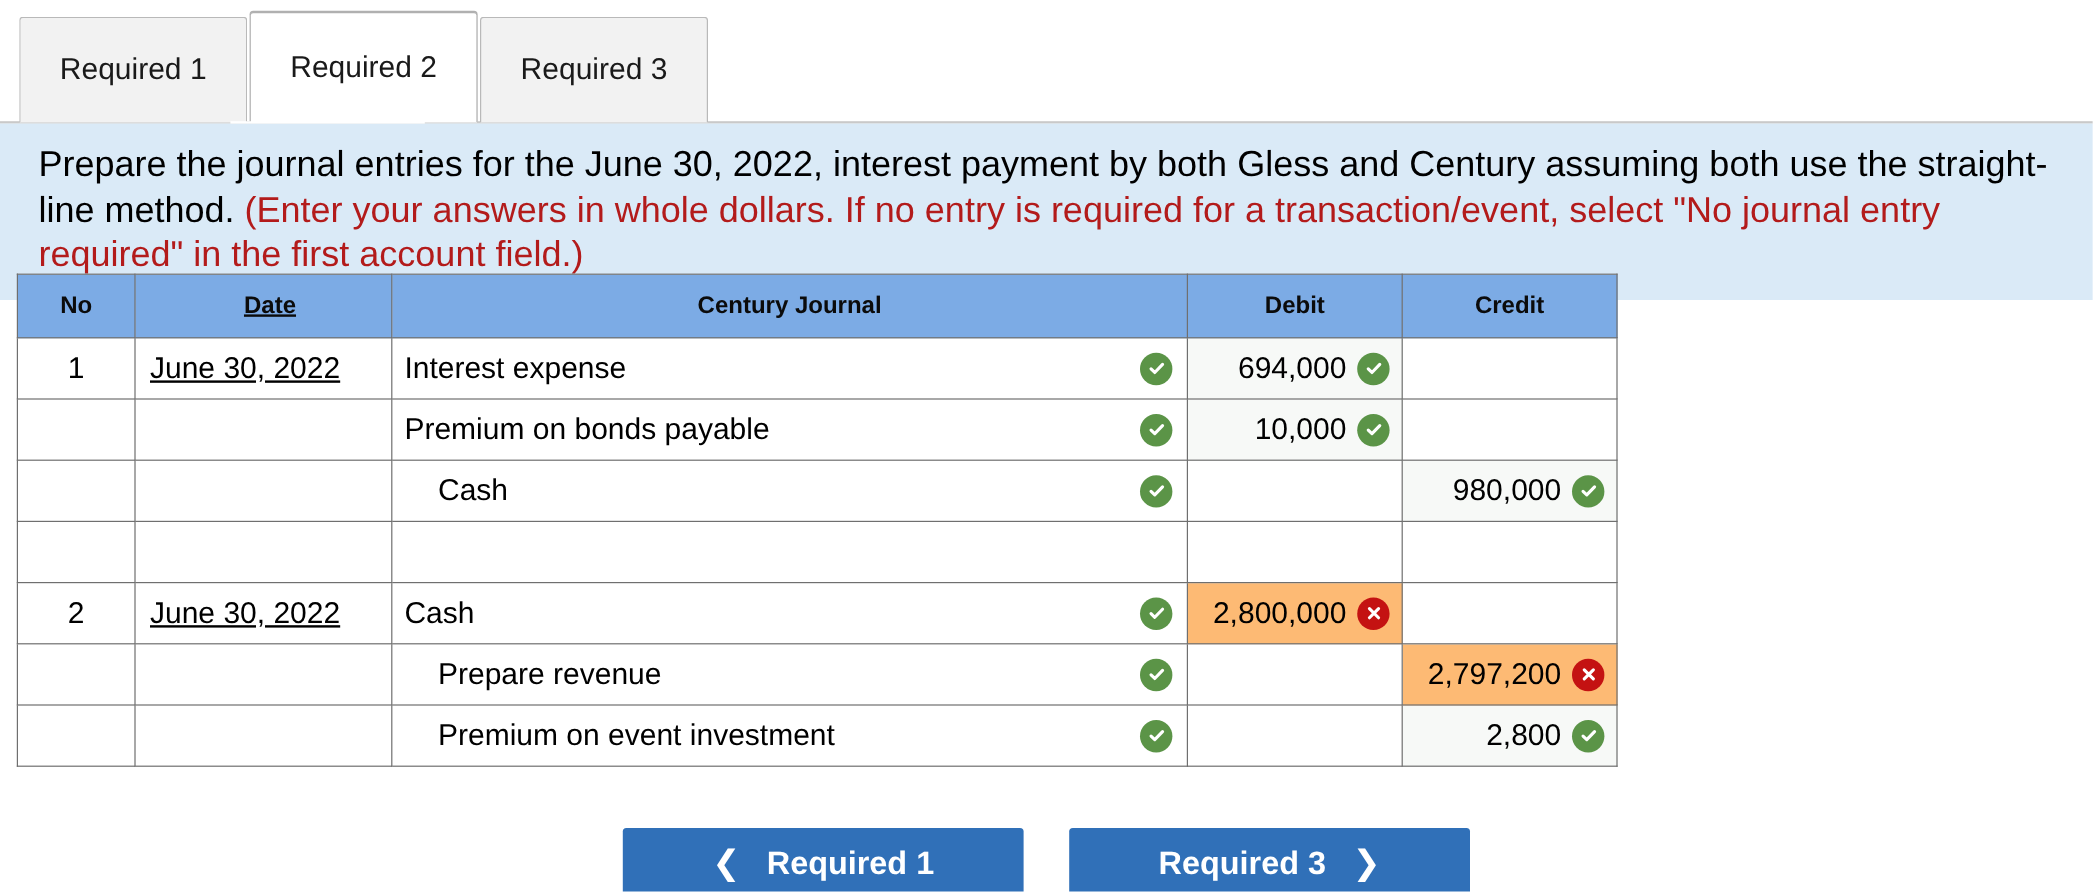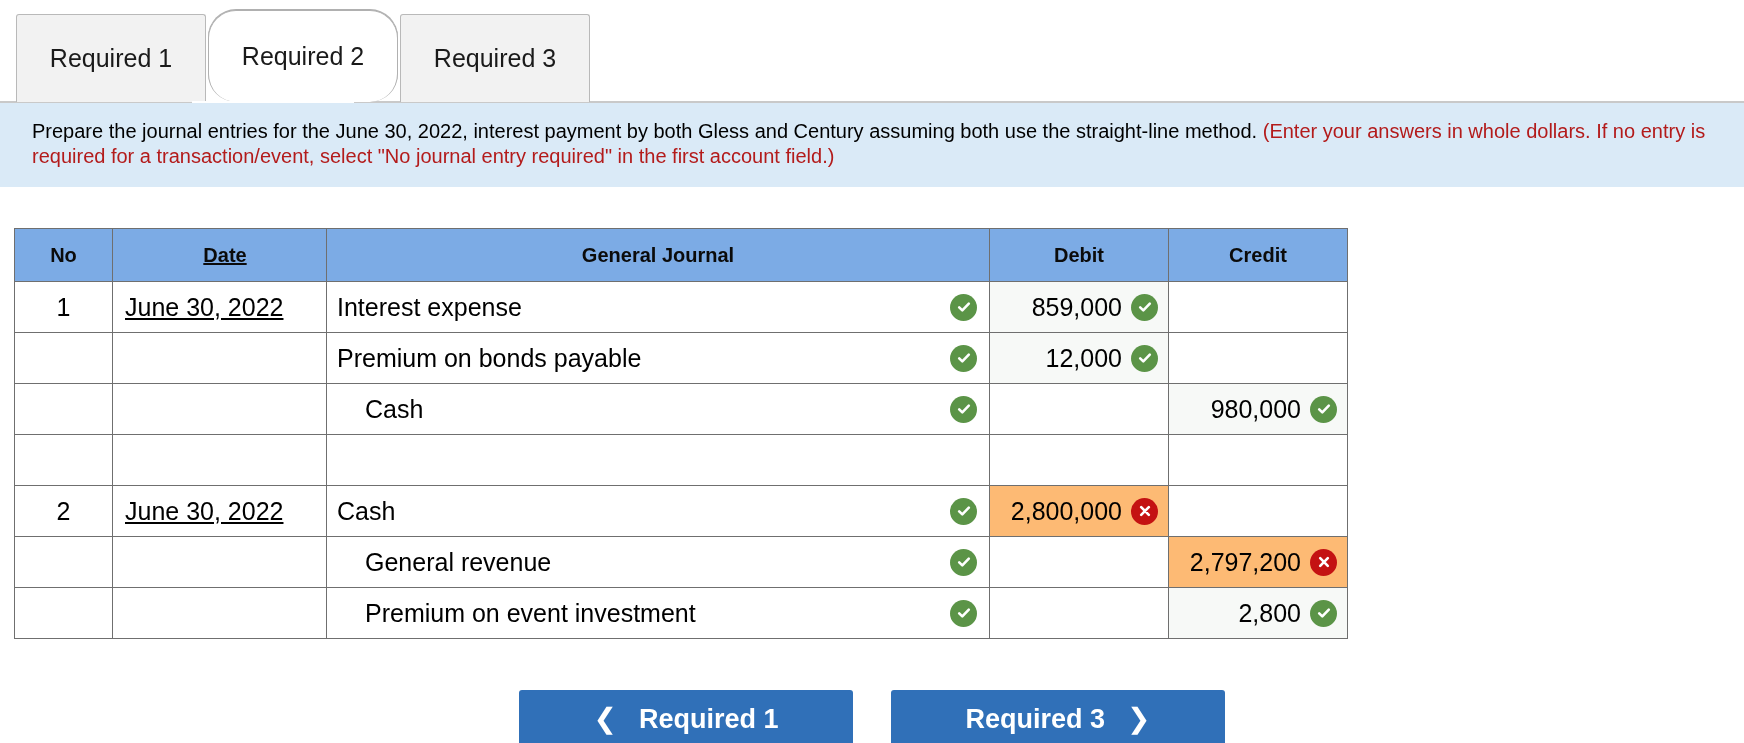--- a/index.html
+++ b/index.html
@@ -48,21 +48,20 @@
     cursor: pointer;
     white-space: nowrap;
   }
   .tab.active {
     background: #ffffff;
     border-color: #b0b0b0;
     position: relative;
     z-index: 3;
     height: 92px;
     box-shadow: 0 -1px 0 #b0b0b0;
-    border-radius: 28px;
   }
   .tab-underline {
     position: absolute;
     left: 0;
     top: 101px;
     width: 1744px;
     height: 2px;
     background: #c9c9c9;
   }
   .tab-underline-gap {
@@ -77,21 +76,21 @@
 
   
   .banner {
     position: absolute;
     left: 0px;
     top: 103px;
     width: 1744px;
     box-sizing: border-box;
     background: #daeaf7;
     padding: 16px 24px 18px 32px;
-    font-size: 20px;
+    font-size: 30px;
     line-height: 1.25;
   }
   .banner .black { color: #000000; }
   .banner .red { color: #b31b1b; }
 
   
   .jtable-wrap {
     position: absolute;
     left: 14px;
     top: 228px;
@@ -219,42 +218,42 @@
   <div class="banner">
     <span class="black">Prepare the journal entries for the June 30, 2022, interest payment by both Gless and Century assuming both use the straight-line method. </span><span class="red">(Enter your answers in whole dollars. If no entry is required for a transaction/event, select "No journal entry required" in the first account field.)</span>
   </div>
 
   <div class="jtable-wrap">
     <table class="jtable">
       <thead>
         <tr>
           <th class="c-no">No</th>
           <th class="c-date" style="text-align:center">Date</th>
-          <th class="c-gj">General Journal</th>
+          <th class="c-gj">Century Journal</th>
           <th class="c-debit">Debit</th>
           <th class="c-credit">Credit</th>
         </tr>
       </thead>
       <tbody id="journal-body">
           <tr>
             <td class="c-no" style="text-align: center;">1</td>
             <td class="c-date">June 30, 2022</td>
             <td class="c-gj acct">
               <div class="acct-inner">
                 <span class="acct-text">Interest expense</span>
                 <span class="mark ok">
                   <svg width="16" height="16" viewBox="0 0 16 16">
                     <path d="M3.2 8.4 L6.3 11.4 L12.8 4.7" stroke="#ffffff" stroke-width="2.6" fill="none" stroke-linecap="round" stroke-linejoin="round"></path>
                   </svg>
                 </span>
               </div>
             </td>
             <td class="c-debit amt filled-ok">
               <div class="amt-inner">
-                <span>859,000</span>
+                <span>694,000</span>
                 <span class="mark ok">
                   <svg width="16" height="16" viewBox="0 0 16 16">
                     <path d="M3.2 8.4 L6.3 11.4 L12.8 4.7" stroke="#ffffff" stroke-width="2.6" fill="none" stroke-linecap="round" stroke-linejoin="round"></path>
                   </svg>
                 </span>
               </div>
             </td>
             <td class="c-credit amt empty">
               <div class="amt-inner">
                 <span></span>
@@ -269,21 +268,21 @@
                 <span class="acct-text">Premium on bonds payable</span>
                 <span class="mark ok">
                   <svg width="16" height="16" viewBox="0 0 16 16">
                     <path d="M3.2 8.4 L6.3 11.4 L12.8 4.7" stroke="#ffffff" stroke-width="2.6" fill="none" stroke-linecap="round" stroke-linejoin="round"></path>
                   </svg>
                 </span>
               </div>
             </td>
             <td class="c-debit amt filled-ok">
               <div class="amt-inner">
-                <span>12,000</span>
+                <span>10,000</span>
                 <span class="mark ok">
                   <svg width="16" height="16" viewBox="0 0 16 16">
                     <path d="M3.2 8.4 L6.3 11.4 L12.8 4.7" stroke="#ffffff" stroke-width="2.6" fill="none" stroke-linecap="round" stroke-linejoin="round"></path>
                   </svg>
                 </span>
               </div>
             </td>
             <td class="c-credit amt empty">
               <div class="amt-inner">
                 <span></span>
@@ -365,21 +364,21 @@
               <div class="amt-inner">
                 <span></span>
               </div>
             </td>
           </tr>
           <tr>
             <td class="c-no" style="text-align: center;"></td>
             <td class="c-date"></td>
             <td class="c-gj acct">
               <div class="acct-inner">
-                <span class="acct-text indent">General revenue</span>
+                <span class="acct-text indent">Prepare revenue</span>
                 <span class="mark ok">
                   <svg width="16" height="16" viewBox="0 0 16 16">
                     <path d="M3.2 8.4 L6.3 11.4 L12.8 4.7" stroke="#ffffff" stroke-width="2.6" fill="none" stroke-linecap="round" stroke-linejoin="round"></path>
                   </svg>
                 </span>
               </div>
             </td>
             <td class="c-debit amt empty">
               <div class="amt-inner">
                 <span></span>

